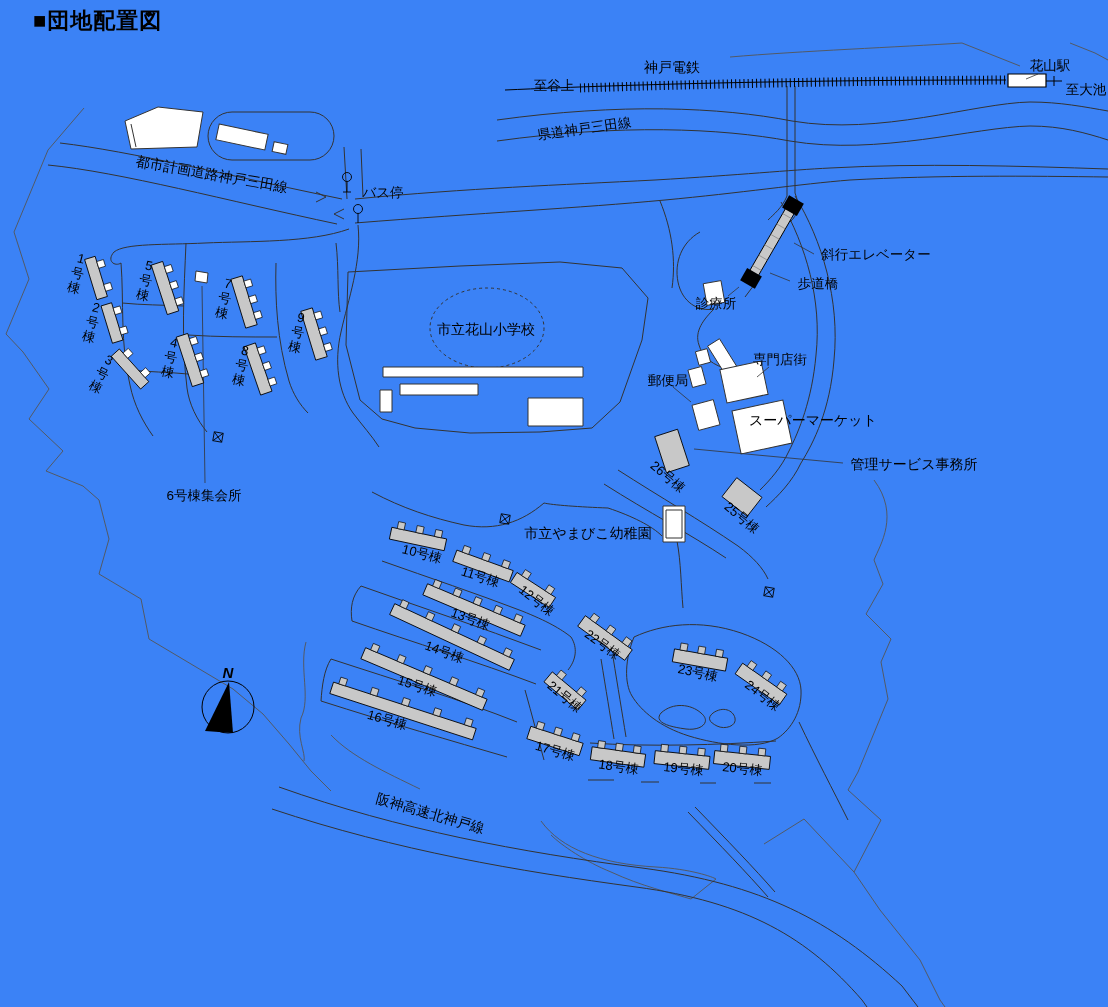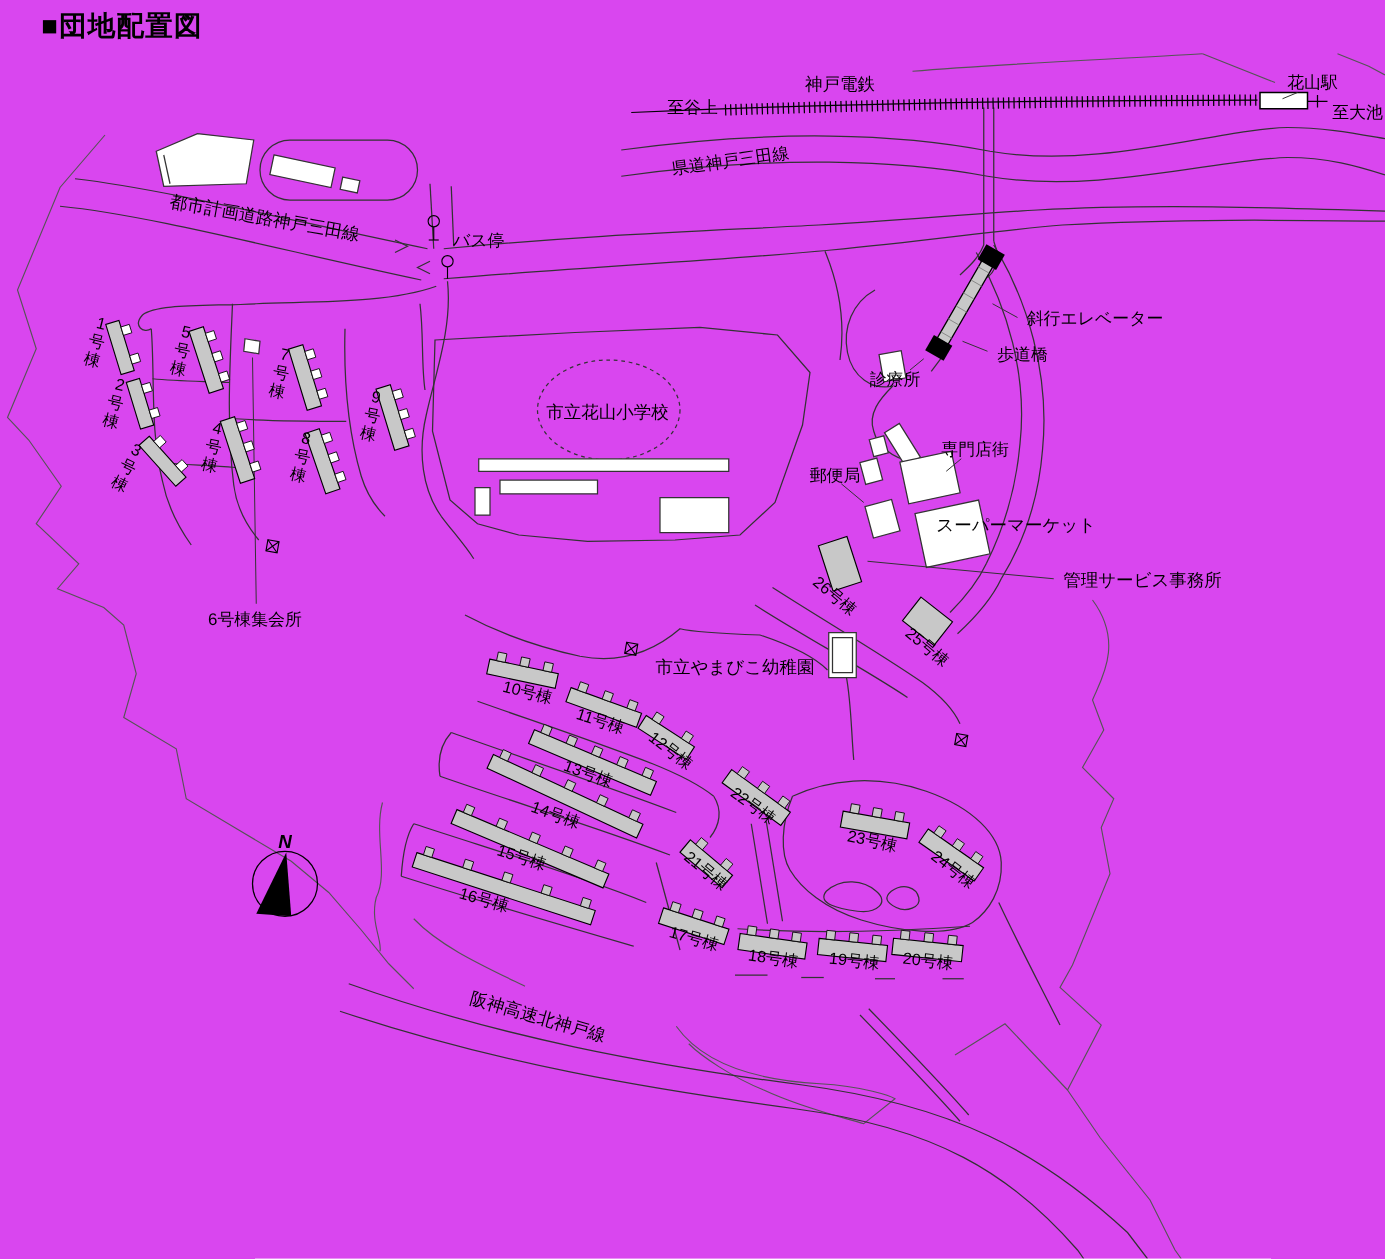--- a/index.html
+++ b/index.html
@@ -1,16 +1,16 @@
 <!DOCTYPE html>
 <html><head>
 <meta charset="utf-8">
 <style>
   html,body{margin:0;padding:0;background:#fff;}
-  #stage{position:relative;width:1108px;height:1007px;background:#d946ef;overflow:hidden;
+  #stage{position:relative;width:1108px;height:1007px;background:#3b82f6;overflow:hidden;
          font-family:"Liberation Sans",sans-serif;}
   #map-svg{position:absolute;left:0;top:0;}
   #page-title{position:absolute;left:33px;top:6px;margin:0;font-size:22px;font-weight:bold;
               color:#000;letter-spacing:1px;font-family:"Liberation Sans",sans-serif;}
   text{font-family:"Liberation Sans",sans-serif;fill:#000;}
   .lbl{font-size:13.5px;}
   .lbl-lg{font-size:14px;}
   .bldg-lbl{font-size:13px;}
   .north-lbl{font-size:15px;font-style:italic;font-weight:bold;}
   path,rect,circle,ellipse,polyline,polygon,line{vector-effect:non-scaling-stroke;}

